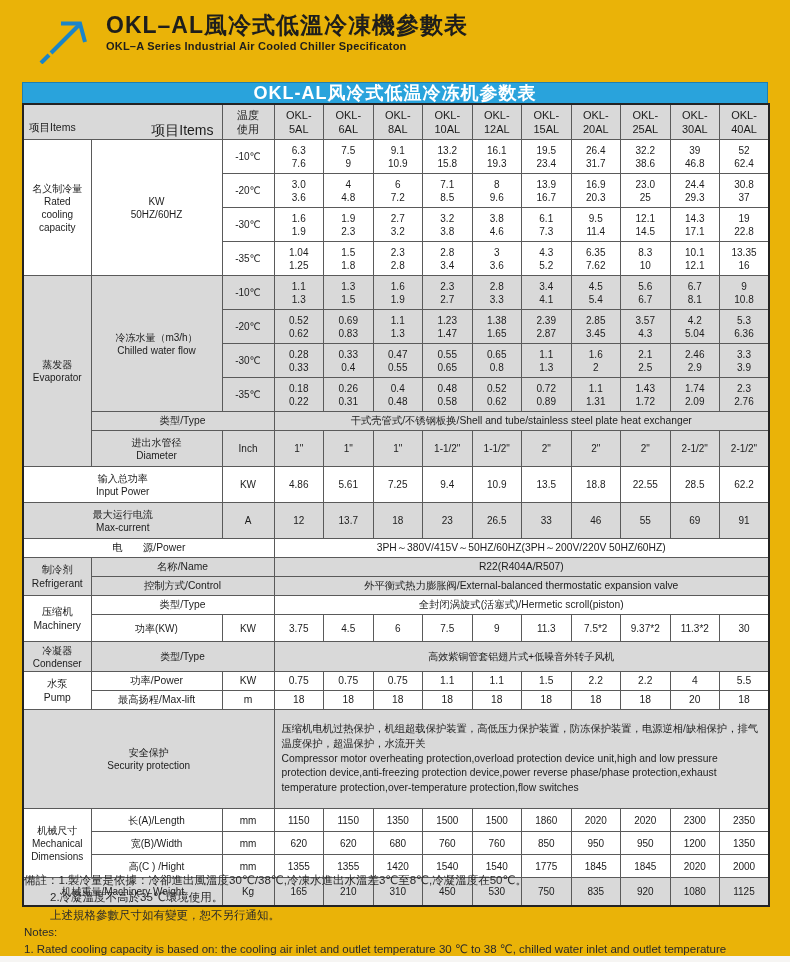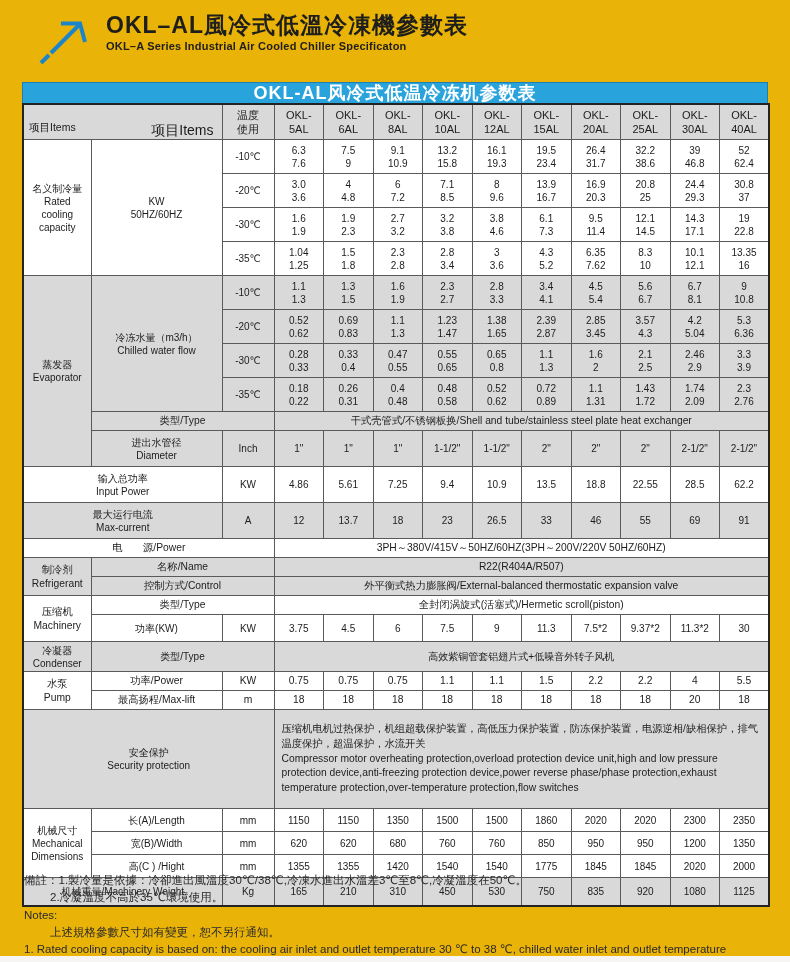--- a/index.html
+++ b/index.html
@@ -160,21 +160,21 @@
             <td>6
 7.2</td>
             <td>7.1
 8.5</td>
             <td>8
 9.6</td>
             <td>13.9
 16.7</td>
             <td>16.9
 20.3</td>
-            <td>20.8
+            <td>23.0
 25</td>
             <td>24.4
 29.3</td>
             <td>30.8
 37</td>
           </tr>
           <tr class="r2">
             <td>-30℃</td>
             <td>1.6
 1.9</td>
@@ -500,18 +500,18 @@
             <td>1080</td>
             <td>1125</td>
           </tr>
         </tbody>
     </table>
   </div>
 
   <div class="notes">
     <div class="note">備註：1.製冷量是依據：冷卻進出風溫度30℃/38℃,冷凍水進出水溫差3℃至8℃,冷凝溫度在50℃。</div>
     <div class="note ind">2.冷凝溫度不高於35℃環境使用。</div>
+    <div class="note ind">上述規格參數尺寸如有變更，恕不另行通知。</div>
     <div class="note">Notes:</div>
-    <div class="note ind">上述規格參數尺寸如有變更，恕不另行通知。</div>
     <div class="note">1. Rated cooling capacity is based on: the cooling air inlet and outlet temperature 30 ℃ to 38 ℃, chilled water inlet and outlet temperature difference 3 ℃ to 8 ℃; cooling temperature 50 ℃.</div>
   </div>
 
 </div>
 
 </body></html>

